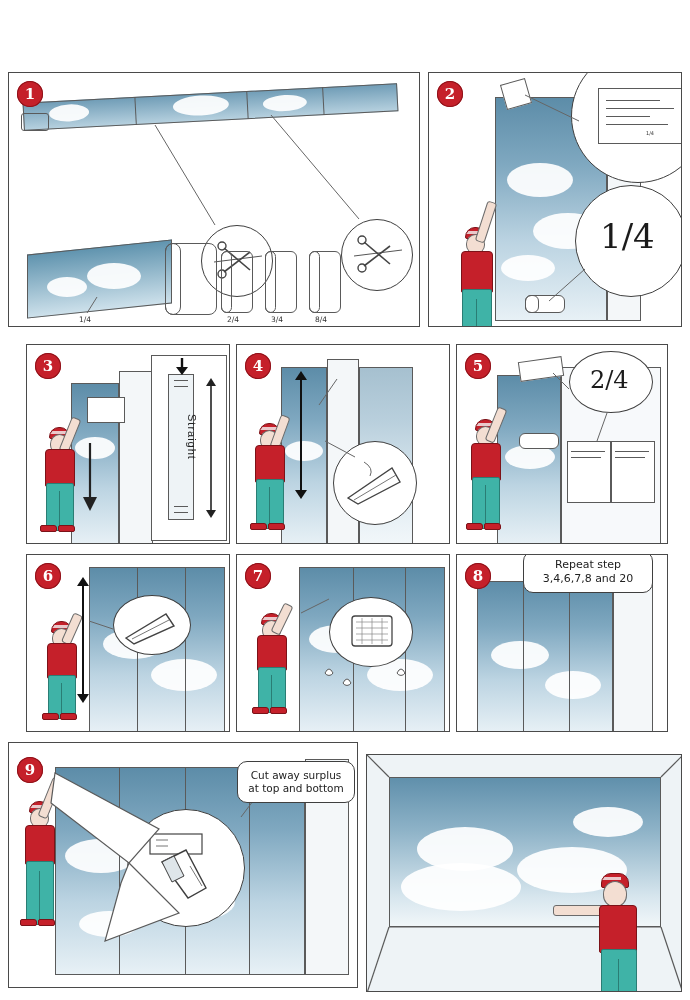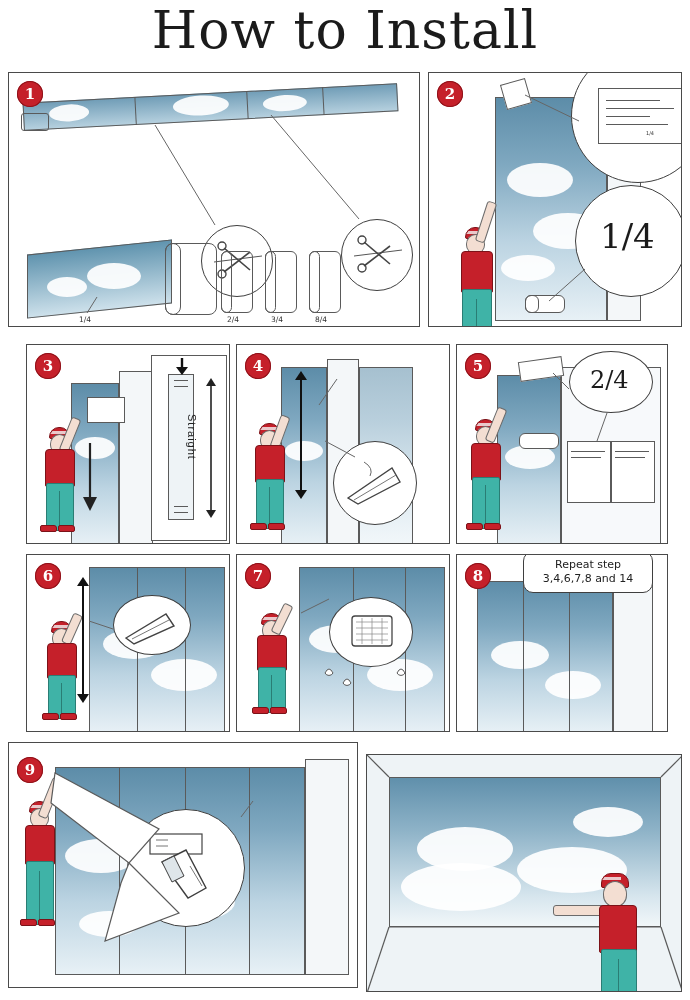--- a/index.html
+++ b/index.html
@@ -181,21 +181,20 @@
     background: #c5202a;
     border: 1px solid #7c1218;
     border-radius: 2px 3px 2px 2px;
   }
 </style>
 </head>
 <body>
 
 <div class="page">
 
-  <div class="title">How to Install</div>
 
   <div class="panel" style="left:8px; top:72px; width:412px; height:255px;">
 
     <div style="position:absolute; left:14px; top:20px; width:375px; height:28px; transform:rotate(-3deg);">
       <div class="sky-strip" style="left:0; top:0; width:375px; height:28px; background:linear-gradient(180deg,#6f9cb6,#b8d2e0);"></div>
       <div class="cloud" style="left:26px; top:4px; width:40px; height:17px;"></div>
       <div class="cloud" style="left:150px; top:2px; width:56px; height:20px;"></div>
       <div class="cloud" style="left:240px; top:6px; width:44px; height:16px;"></div>
       <div class="outline" style="left:0; top:0; width:375px; height:28px;"></div>
       <div class="line" style="left:112px; top:0; width:1.2px; height:28px;"></div>
@@ -507,21 +506,21 @@
     <div class="sky-strip" style="left:20px; top:26px; width:136px; height:152px;"></div>
     <div class="cloud" style="left:34px; top:86px; width:58px; height:28px;"></div>
     <div class="cloud" style="left:88px; top:116px; width:56px; height:28px;"></div>
     <div class="line" style="left:66px; top:26px; width:1.2px; height:152px;"></div>
     <div class="line" style="left:112px; top:26px; width:1.2px; height:152px;"></div>
     <div class="outline" style="left:20px; top:26px; width:136px; height:152px;"></div>
     <div class="outline" style="left:156px; top:18px; width:40px; height:160px; background:#f4f7f9;"></div>
 
     <div class="speech" style="left:66px; top:-4px; width:130px; height:42px;">
       <span style="font-family:'DejaVu Sans',sans-serif; font-size:11px; white-space:pre-line;">Repeat step
-3,4,6,7,8 and 14</span>
+3,4,6,7,8 and 20</span>
     </div>
 
     <div class="badge" style="left:8px; top:8px;">8</div>
   </div>
 
   <div class="panel" style="left:8px; top:742px; width:350px; height:246px;">
     <div class="sky-strip" style="left:46px; top:24px; width:250px; height:208px;"></div>
     <div class="cloud" style="left:56px; top:96px; width:72px; height:34px;"></div>
     <div class="cloud" style="left:140px; top:140px; width:86px; height:38px;"></div>
     <div class="cloud" style="left:70px; top:168px; width:60px; height:26px;"></div>
@@ -551,20 +550,24 @@
         <polygon points="34,52 46,46 56,66 44,72" fill="#dfe6ea" stroke="#3f3f3f" stroke-width="1"></polygon>
         <line x1="62" y1="56" x2="74" y2="76" stroke="#777" stroke-width="1"></line>
       </svg>
     </div>
     <svg style="position:absolute; left:0; top:0; width:350px; height:246px; pointer-events:none;">
       <polygon points="46,30 150,86 120,120 42,60" fill="#ffffff" stroke="#5a5a5a" stroke-width="1.2"></polygon>
       <polygon points="120,120 170,170 96,198 112,140" fill="#ffffff" stroke="#5a5a5a" stroke-width="1.2"></polygon>
       <line x1="232" y1="74" x2="244" y2="58" stroke="#666" stroke-width="1"></line>
     </svg>
 
+    <div class="speech" style="left:228px; top:18px; width:118px; height:42px;">
+      <span style="font-family:'DejaVu Sans',sans-serif; font-size:10.5px; white-space:pre-line;">Cut away surplus
+at top and bottom</span>
+    </div>
 
     <div class="badge" style="left:8px; top:14px;">9</div>
   </div>
 
   <div class="panel" style="left:366px; top:754px; width:316px; height:238px;">
     <div style="position:absolute; left:0; top:0; width:316px; height:238px; background:#eef3f6;"></div>
 
     <div class="sky-strip" style="left:22px; top:22px; width:272px; height:150px; background:linear-gradient(180deg,#5f8fab 0%,#8db2c7 35%,#d7e6ee 80%,#f2f7f9 100%);"></div>
     <div class="cloud" style="left:50px; top:72px; width:96px; height:44px;"></div>
     <div class="cloud" style="left:34px; top:108px; width:120px; height:48px;"></div>

